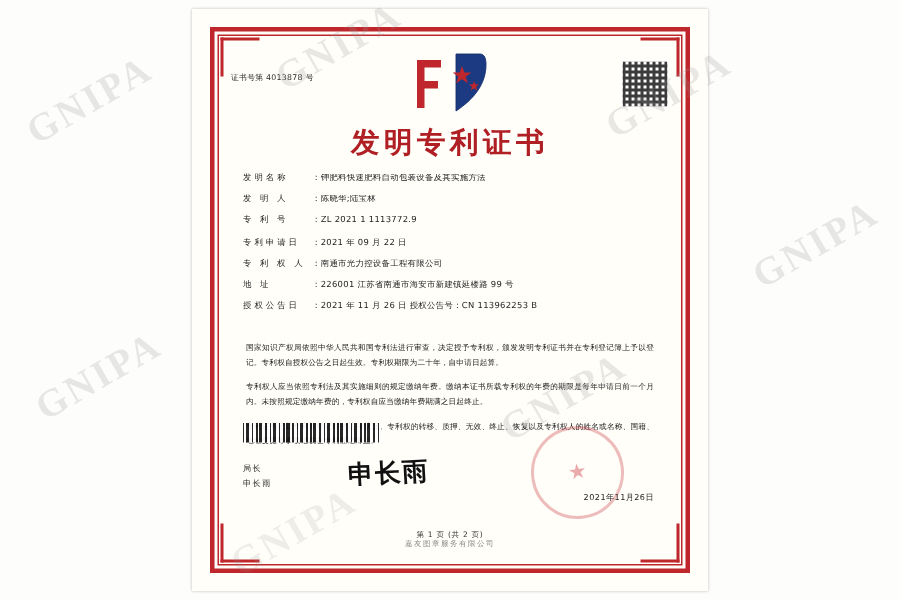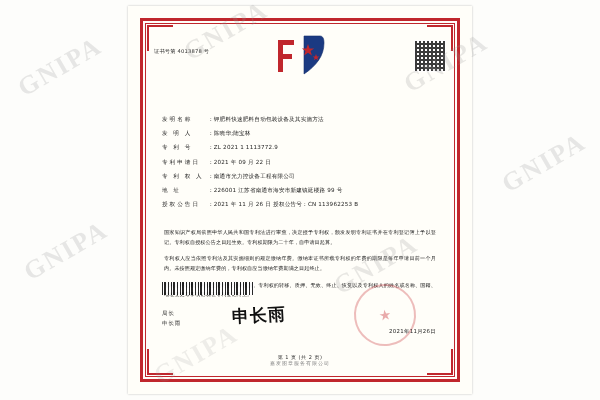--- a/index.html
+++ b/index.html
@@ -294,20 +294,21 @@
       <div class="emblem">
         <svg viewBox="0 0 52 44" width="52" height="44" aria-hidden="true">
           <path d="M30 2 L46 2 C49 2 50 5 50 9 C50 22 42 32 30 40 Z" fill="#1b3a82"></path>
           <path d="M30 2 L46 2 C49 2 50 5 50 9 C50 22 42 32 30 40 Z" fill="none" stroke="#16306c" stroke-width="0.6"></path>
           <path d="M4 6 L20 6 L20 11 L9 11 L9 20 L18 20 L18 25 L9 25 L9 38 L4 38 Z" fill="#c0272d"></path>
           <polygon points="34,10 35.6,14.4 40.2,14.4 36.5,17.1 37.9,21.5 34,18.8 30.1,21.5 31.5,17.1 27.8,14.4 32.4,14.4" fill="#c0272d"></polygon>
           <polygon points="42,20 42.9,22.4 45.4,22.4 43.4,23.9 44.1,26.3 42,24.8 39.9,26.3 40.6,23.9 38.6,22.4 41.1,22.4" fill="#c0272d"></polygon>
         </svg>
       </div>
 
+      <div class="title">发明专利证书</div>
 
       <div class="fields">
         <div class="field-row">
           <div class="field-label">发明名称</div>
           <div class="field-value">：钾肥料快速肥料自动包装设备及其实施方法</div>
         </div>
         <div class="field-row">
           <div class="field-label">发 明 人</div>
           <div class="field-value">：陈晓华;陆宝林</div>
         </div>

